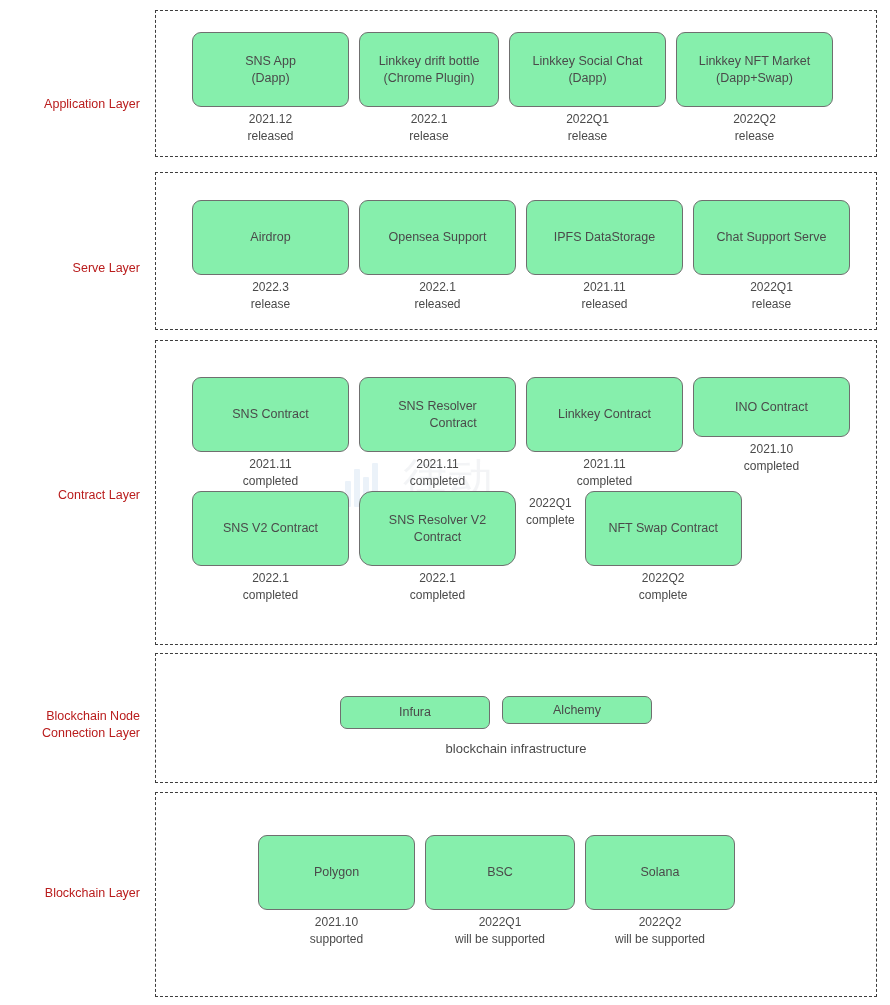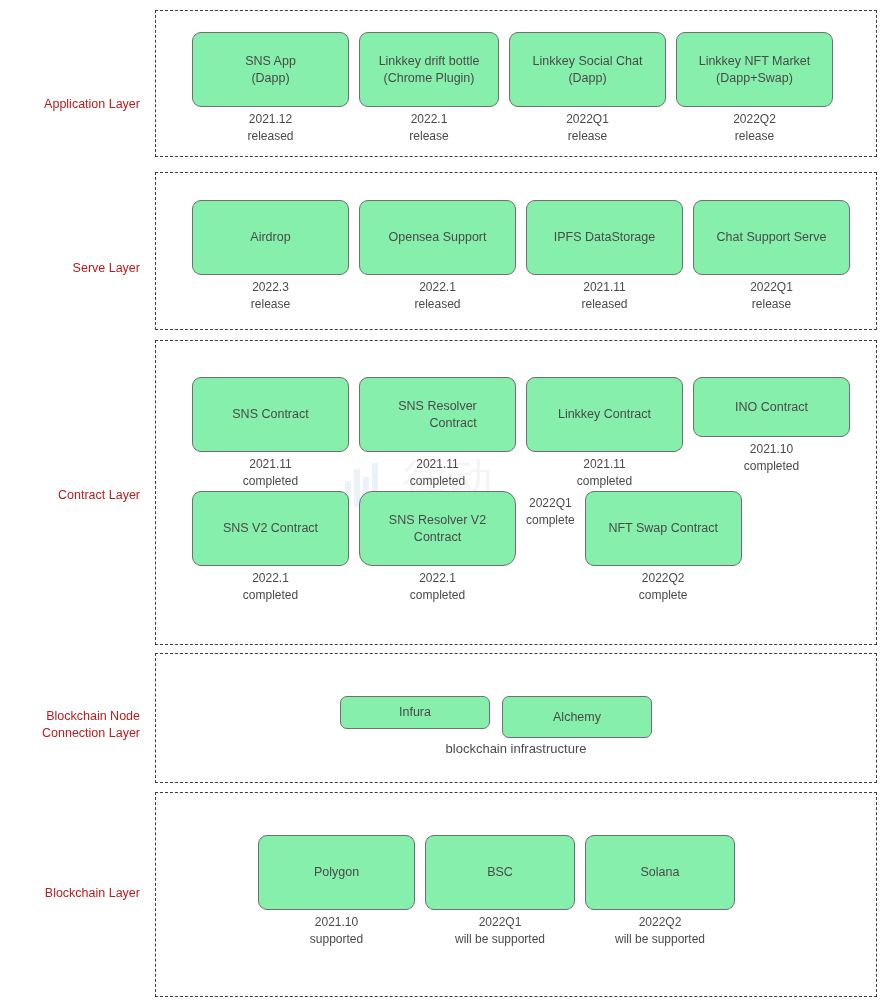--- a/index.html
+++ b/index.html
@@ -318,21 +318,21 @@
   <div class="layer" style="top:653px;height:130px;">
     <div class="row" style="left:184px;top:42px;gap:12px;">
       <div class="node">
         <div class="box" style="width:150px;height:33px;border-radius:7px;">
           <div>
               <span>Infura</span>
             </div>
         </div>
       </div>
       <div class="node">
-        <div class="box" style="width:150px;height:42px;border-radius:7px;">
+        <div class="box" style="width:150px;height:28px;border-radius:7px;">
           <div>
               <span>Alchemy</span>
             </div>
         </div>
       </div>
     </div>
     <div style="position:absolute;left:0;right:0;top:87px;text-align:center;font-size:13px;color:#4a4a4a;">blockchain infrastructure</div>
   </div>
 
   <div class="layer-label" style="top:885px;">Blockchain Layer</div>

